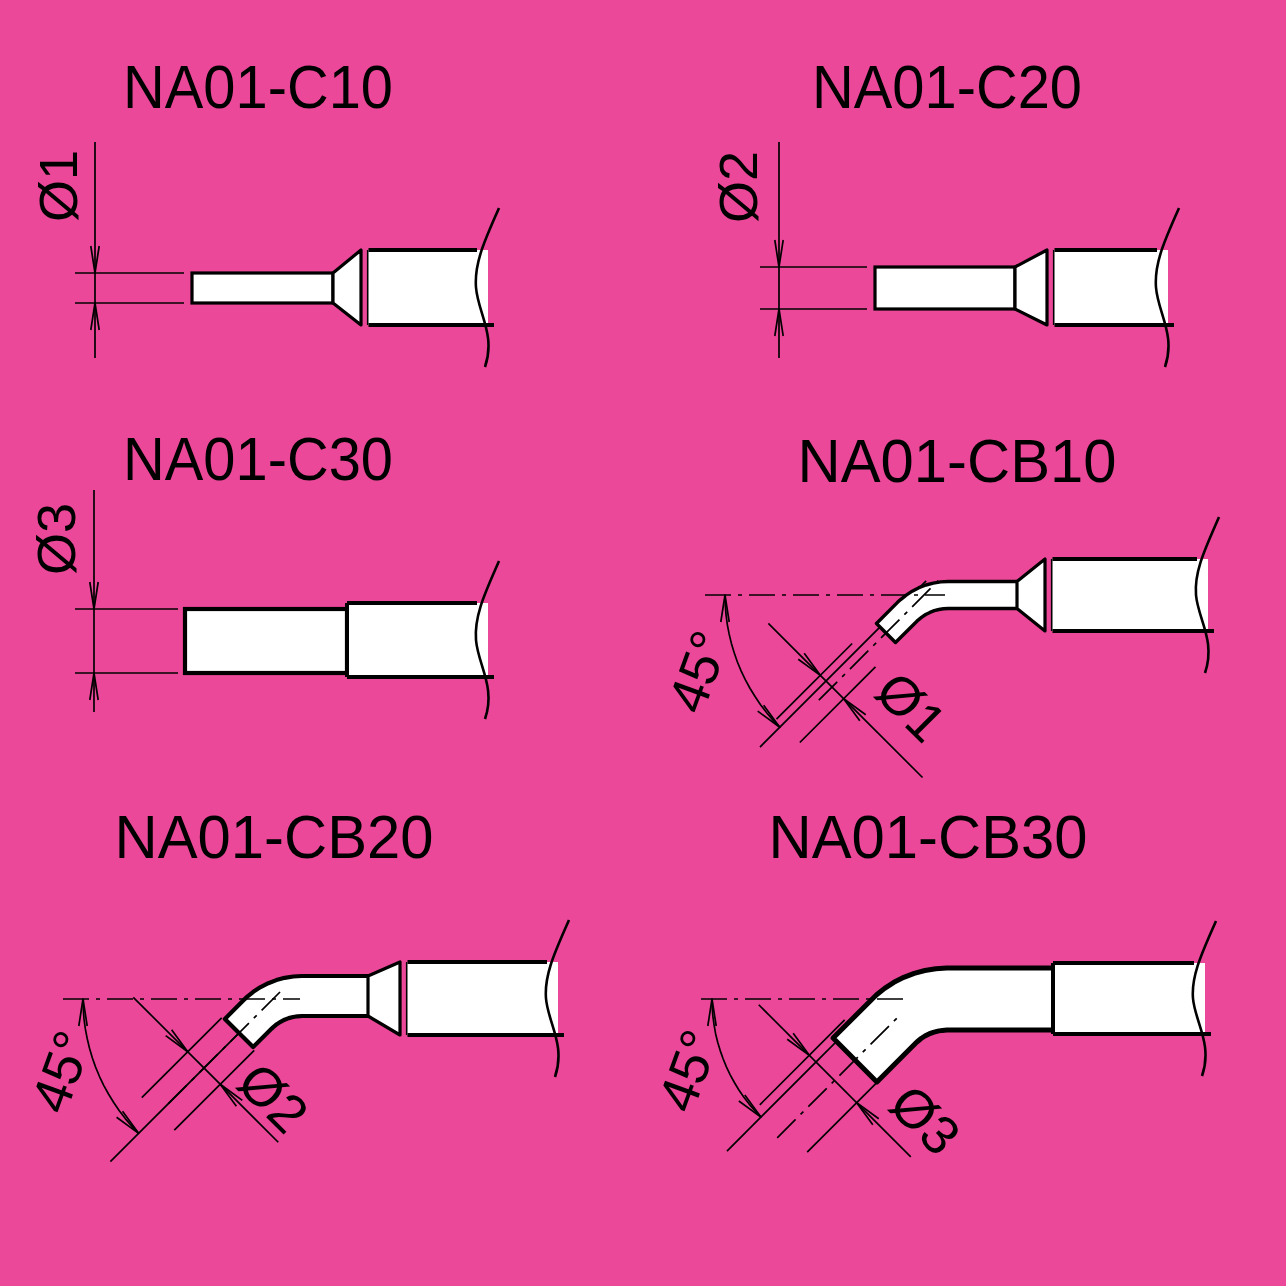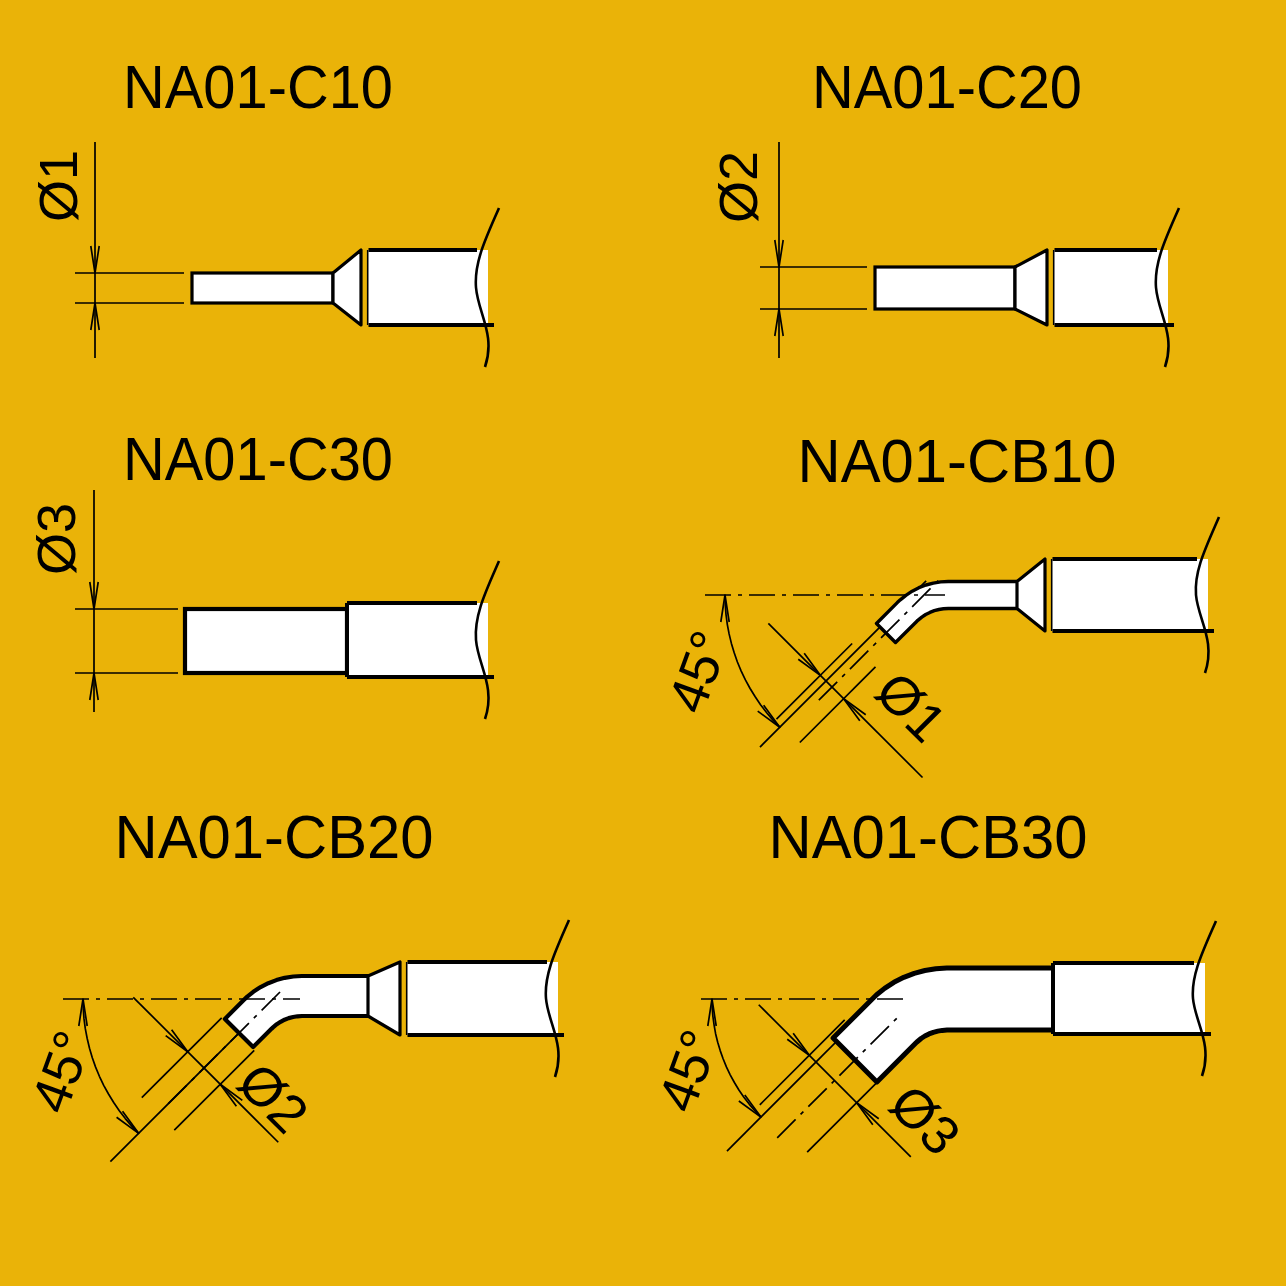--- a/index.html
+++ b/index.html
@@ -1,16 +1,16 @@
 <!DOCTYPE html>
 <html><head>
 <meta charset="utf-8">
 <style>
   html,body{margin:0;padding:0;background:#ffffff;}
-  .sheet{width:1286px;height:1286px;position:relative;background:#eab308;overflow:hidden;}
+  .sheet{width:1286px;height:1286px;position:relative;background:#ec4899;overflow:hidden;}
   svg{display:block;font-family:"Liberation Sans", sans-serif;}
   text{fill:#000;}
   .title{font-size:62px;letter-spacing:0px;}
   .dim-label{font-size:54px;}
 </style>
 </head>
 <body>
 
 <div class="sheet">
 <svg width="1286" height="1286" viewBox="0 0 1286 1286">

